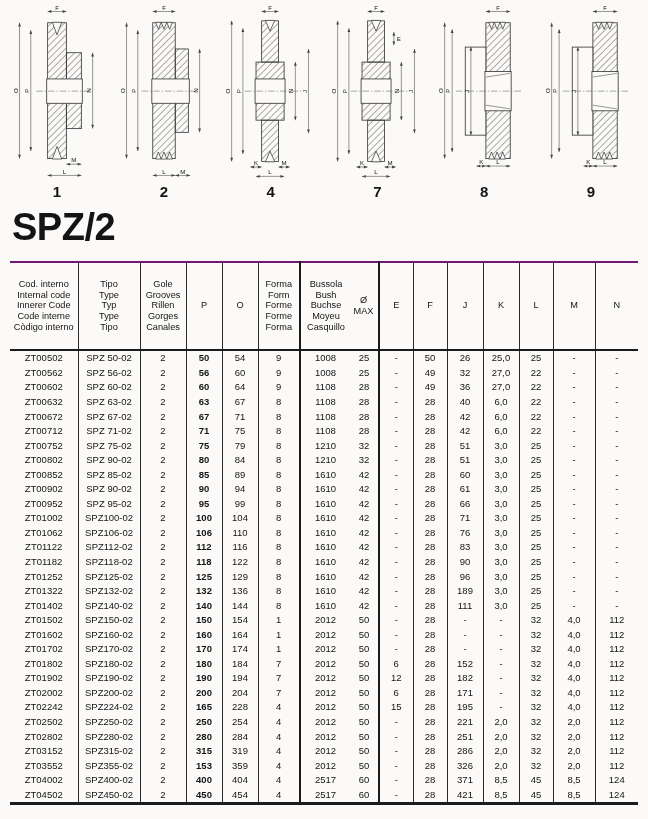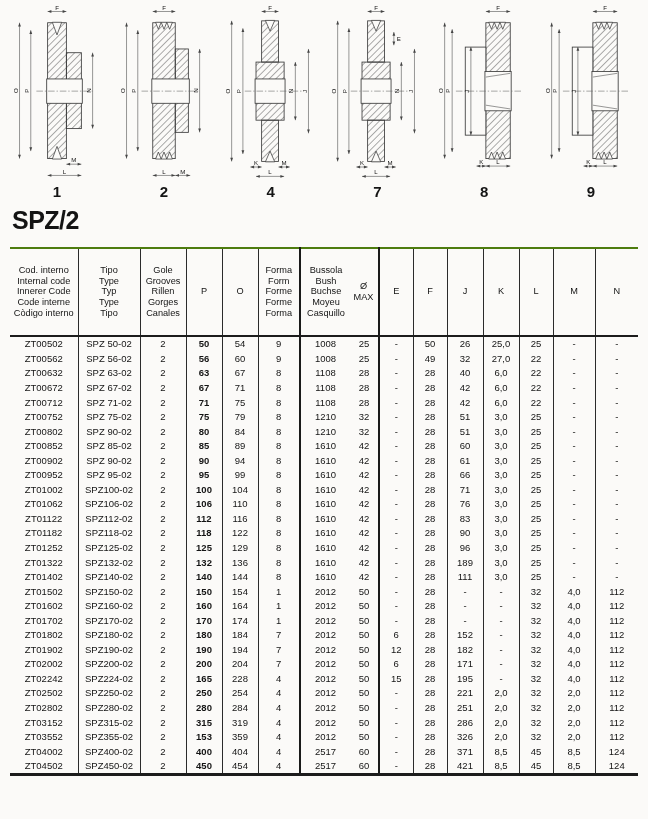--- a/index.html
+++ b/index.html
@@ -20,28 +20,28 @@
   
   .sh{stroke:#3a3a3a;stroke-width:0.9;}
   .wn{fill:#fbfaf8;stroke:#3a3a3a;stroke-width:0.8;}
   .bore{fill:#fbfaf8;stroke:#3a3a3a;stroke-width:0.9;}
   .dl{stroke:#555;stroke-width:0.65;fill:none;}
   .ah{fill:#444;stroke:none;}
   .lbl{font-size:6.5px;fill:#111;font-family:"Liberation Sans","DejaVu Sans",sans-serif;}
   .cl{stroke:#666;stroke-width:0.6;stroke-dasharray:7 2 1.5 2;fill:none;}
   
   .title{
-    font-size:25px;font-weight:bold;letter-spacing:-0.5px;
+    font-size:38px;font-weight:bold;letter-spacing:-0.5px;
     margin:4px 8px 9px 12px;
   }
   
   table{
     border-collapse:collapse;table-layout:fixed;
     width:628px;margin:12px 10px;
-    border-top:2px solid #4d7c0f;border-bottom:3px solid #1c1c1c;
+    border-top:2px solid #701a75;border-bottom:3px solid #1c1c1c;
   }
   thead th{
     font-weight:400;font-size:9.2px;line-height:10.8px;
     text-align:center;vertical-align:middle;
     white-space:pre-line;
     padding:5px 1px;
     border-bottom:2px solid #1c1c1c;
     border-left:1px solid #2b2b2b;
   }
   thead th:first-child{border-left:none;}
@@ -434,20 +434,37 @@
         <td class="noL">25</td>
         <td class="thickL">-</td>
         <td>49</td>
         <td>32</td>
         <td>27,0</td>
         <td>22</td>
         <td>-</td>
         <td>-</td>
       </tr>
       <tr>
+        <td class="noL">ZT00602</td>
+        <td>SPZ 60-02</td>
+        <td>2</td>
+        <td class="bold">60</td>
+        <td>64</td>
+        <td>9</td>
+        <td class="thickL">1108</td>
+        <td class="noL">28</td>
+        <td class="thickL">-</td>
+        <td>49</td>
+        <td>36</td>
+        <td>27,0</td>
+        <td>22</td>
+        <td>-</td>
+        <td>-</td>
+      </tr>
+      <tr>
         <td class="noL">ZT00632</td>
         <td>SPZ 63-02</td>
         <td>2</td>
         <td class="bold">63</td>
         <td>67</td>
         <td>8</td>
         <td class="thickL">1108</td>
         <td class="noL">28</td>
         <td class="thickL">-</td>
         <td>28</td>

